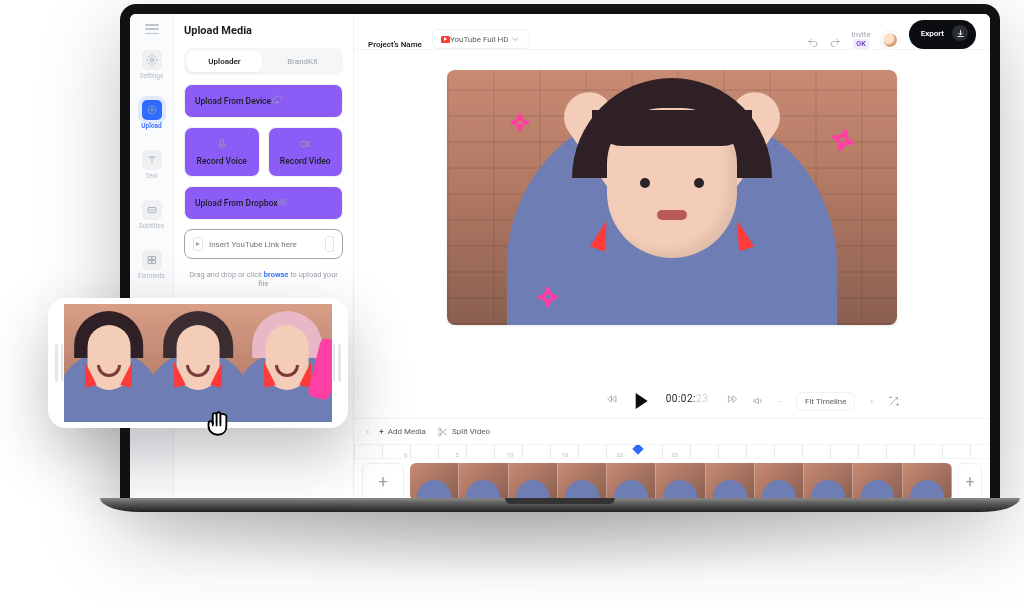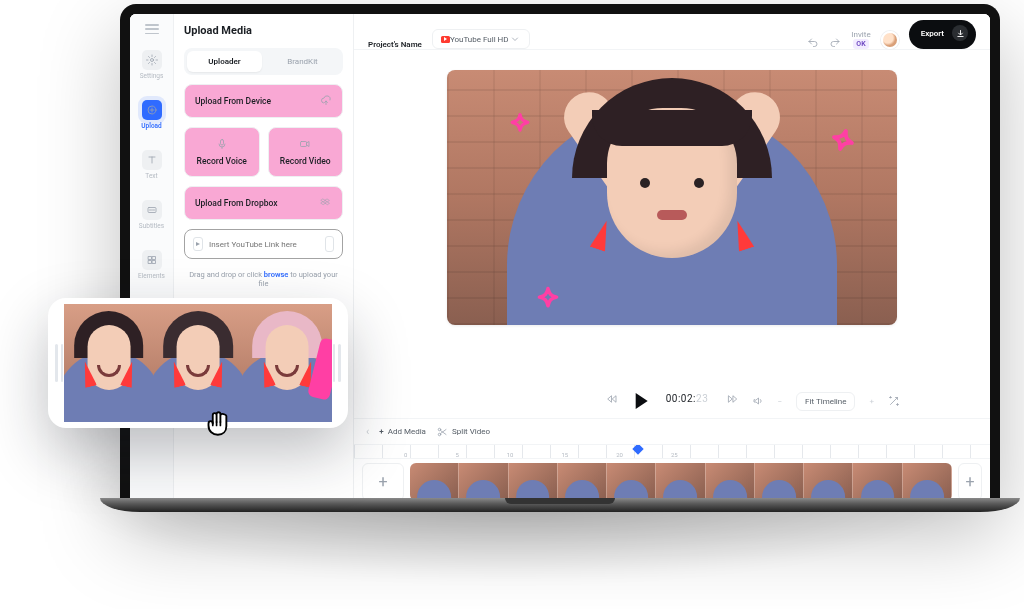--- a/index.html
+++ b/index.html
@@ -47,21 +47,21 @@
   .rail-item .ic { width: 20px; height: 20px; border-radius: 5px; background: #eef0f2; display: flex; align-items: center; justify-content: center; }
   .rail-item.active .ic { background: #2f6bff; box-shadow: 0 0 0 4px rgba(47,107,255,.12); }
   .rail-item.active .lbl { color: #2f6bff; font-weight: 600; }
   .rail-item .lbl { font-size: 6.5px; color: #b4bac2; }
   
   .panel { width: 180px; border-right: 1px solid #eef0f2; padding: 10px 10px; background: #fff; display: flex; flex-direction: column; gap: 9px; }
   .panel-title { font-size: 11px; font-weight: 700; color: #1b1f24; margin-bottom: 2px; }
   .tabbar { background: #f4f6f8; border-radius: 8px; padding: 3px; display: flex; gap: 3px; }
   .tab { flex: 1; text-align: center; font-size: 8px; padding: 6px 0; border-radius: 6px; color: #9aa2ad; cursor: pointer; }
   .tab.active { background: #fff; color: #1b1f24; font-weight: 600; box-shadow: 0 1px 2px rgba(0,0,0,.06); }
-  .box { border: 1px solid #eef0f2; border-radius: 8px; padding: 10px 10px; display: flex; align-items: center; justify-content: space-between; cursor: pointer; background:#f9a8d4; }
+  .box { border: 1px solid #eef0f2; border-radius: 8px; padding: 10px 10px; display: flex; align-items: center; cursor: pointer; background:#8b5cf6; }
   .box .t { font-size: 8.5px; color: #1b1f24; font-weight: 500; }
   .row2 { display: flex; gap: 8px; }
   .row2 .box { flex: 1; flex-direction: column; gap: 6px; align-items: center; padding: 10px 4px; }
   .ybox { border:1px solid #a3a3a3; border-radius:8px; padding:6px 8px; display:flex; align-items:center; gap:6px; }
   .ybox .yicon { width:18px; height:14px; border:1px solid #e0e4e8; border-radius:3px; display:flex; align-items:center; justify-content:center; }
   .ybox .ytri { width:0;height:0;border-left:4px solid #9aa2ad;border-top:2.5px solid transparent;border-bottom:2.5px solid transparent; }
   .ybox input { border:none; outline:none; font-size:8px; color:#7d8590; flex:1; background:transparent; }
   .paste-ic { width:16px;height:16px;border:1px solid #e0e4e8;border-radius:3px; }
   .hint { font-size: 7.5px; color: #9aa2ad; text-align: center; margin-top: 2px; }
   .hint b { color: #2f6bff; cursor: pointer; font-weight: 600; }

